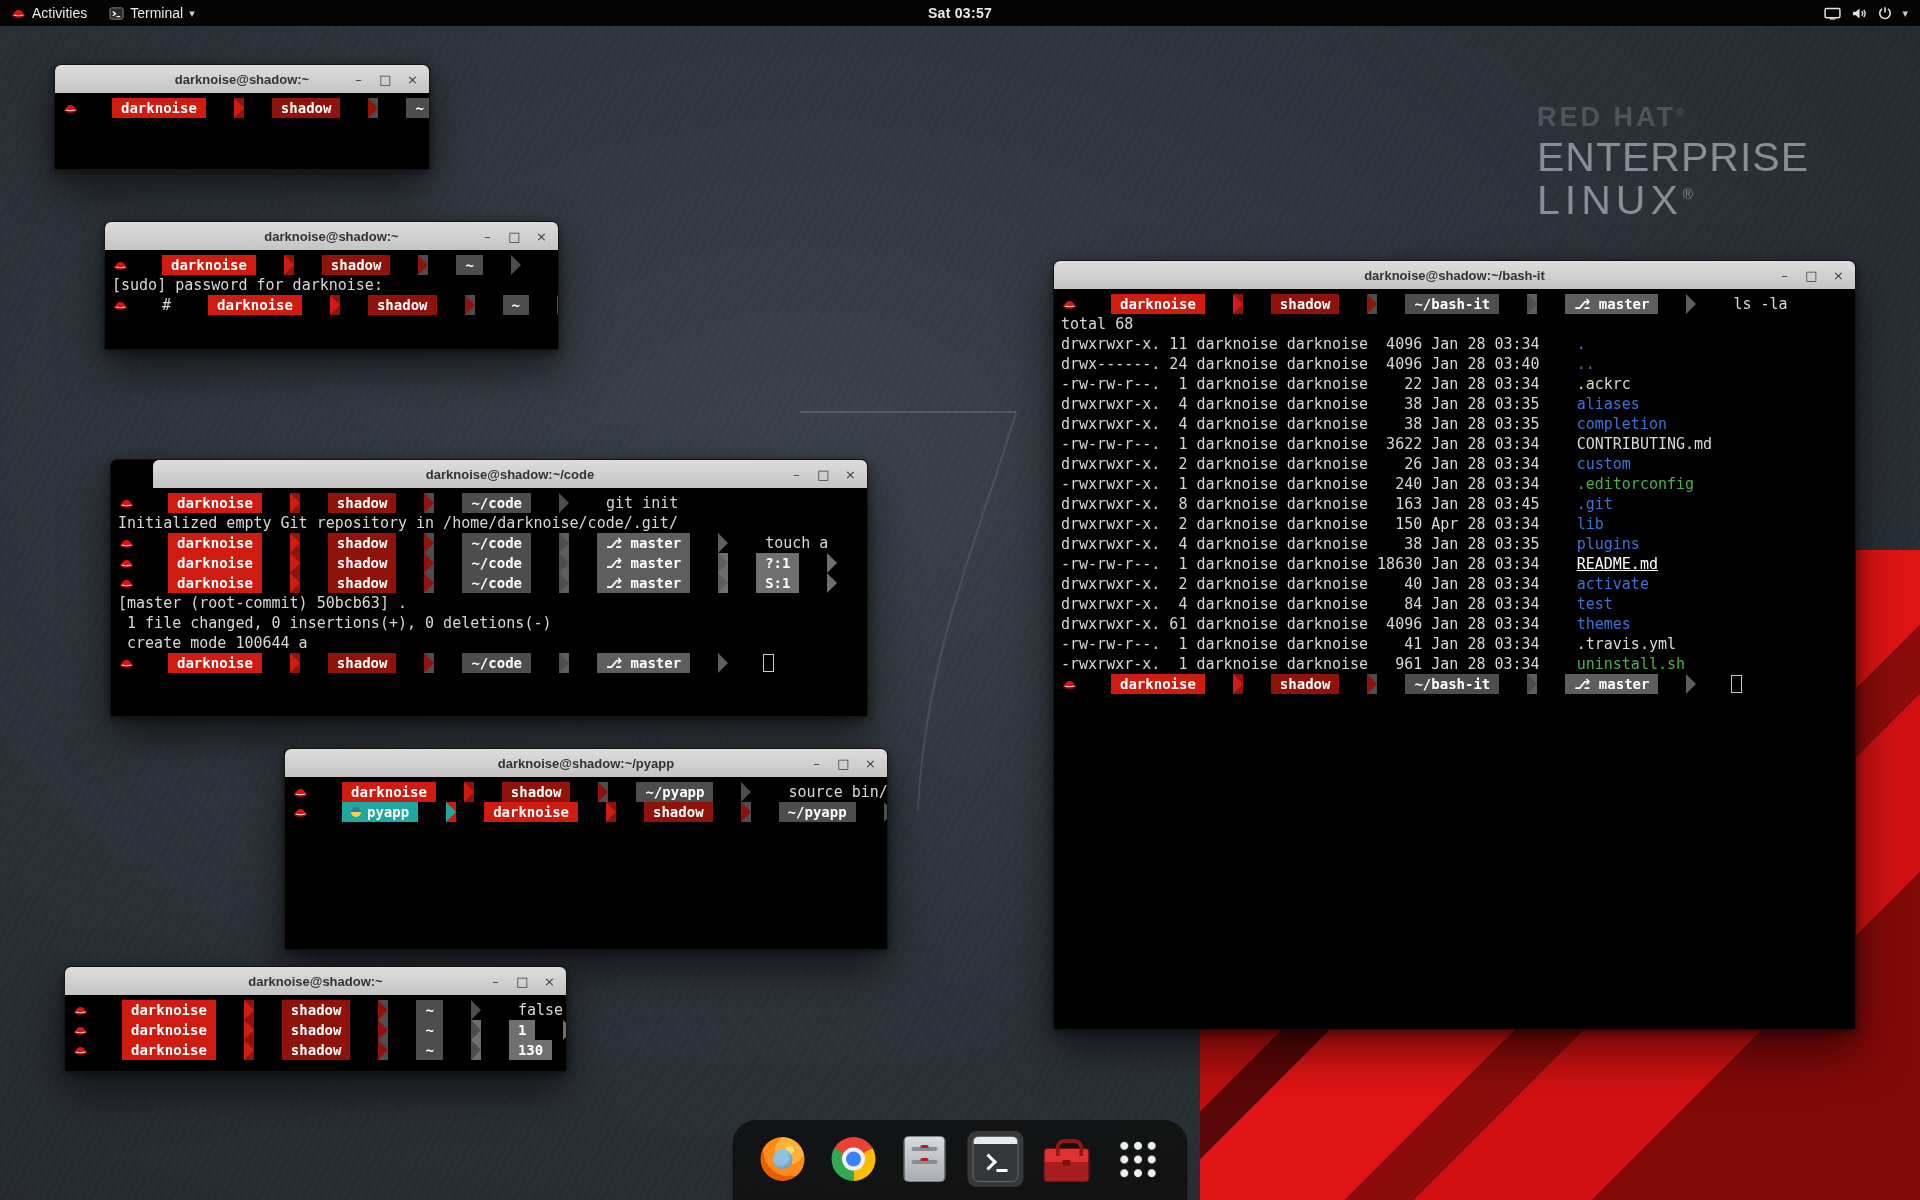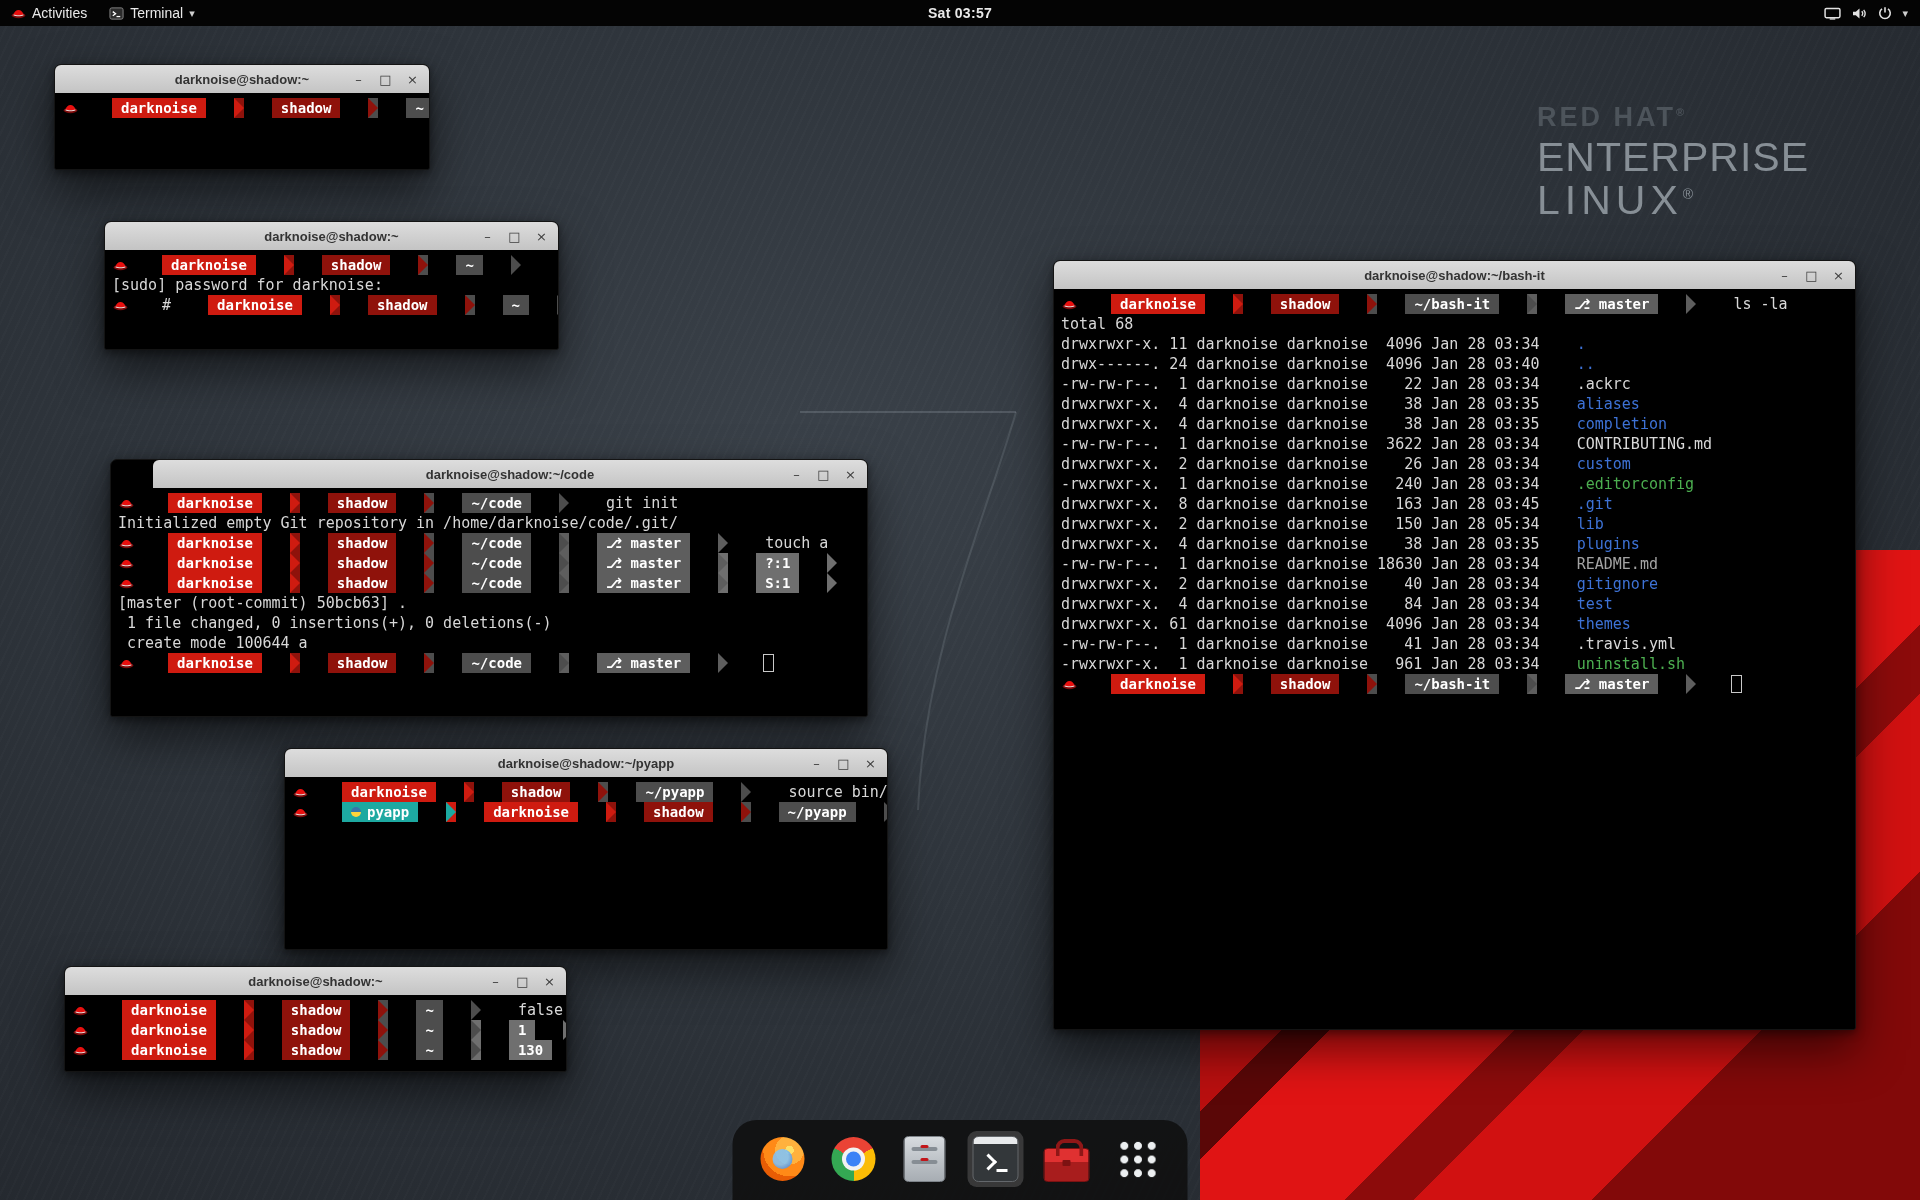--- a/index.html
+++ b/index.html
@@ -281,24 +281,24 @@
       <div class="term-line"><span class="tx" style="color: rgb(216, 216, 216);">total 68</span></div>
       <div class="term-line"><span class="tx" style="color: rgb(216, 216, 216);">drwxrwxr-x. 11 darknoise darknoise  4096 Jan 28 03:34 </span><span class="tx" style="color: rgb(61, 114, 214);">.</span></div>
       <div class="term-line"><span class="tx" style="color: rgb(216, 216, 216);">drwx------. 24 darknoise darknoise  4096 Jan 28 03:40 </span><span class="tx" style="color: rgb(61, 114, 214);">..</span></div>
       <div class="term-line"><span class="tx" style="color: rgb(216, 216, 216);">-rw-rw-r--.  1 darknoise darknoise    22 Jan 28 03:34 </span><span class="tx" style="color: rgb(216, 216, 216);">.ackrc</span></div>
       <div class="term-line"><span class="tx" style="color: rgb(216, 216, 216);">drwxrwxr-x.  4 darknoise darknoise    38 Jan 28 03:35 </span><span class="tx" style="color: rgb(61, 114, 214);">aliases</span></div>
       <div class="term-line"><span class="tx" style="color: rgb(216, 216, 216);">drwxrwxr-x.  4 darknoise darknoise    38 Jan 28 03:35 </span><span class="tx" style="color: rgb(61, 114, 214);">completion</span></div>
       <div class="term-line"><span class="tx" style="color: rgb(216, 216, 216);">-rw-rw-r--.  1 darknoise darknoise  3622 Jan 28 03:34 </span><span class="tx" style="color: rgb(216, 216, 216);">CONTRIBUTING.md</span></div>
       <div class="term-line"><span class="tx" style="color: rgb(216, 216, 216);">drwxrwxr-x.  2 darknoise darknoise    26 Jan 28 03:34 </span><span class="tx" style="color: rgb(61, 114, 214);">custom</span></div>
       <div class="term-line"><span class="tx" style="color: rgb(216, 216, 216);">-rwxrwxr-x.  1 darknoise darknoise   240 Jan 28 03:34 </span><span class="tx" style="color: rgb(76, 175, 80);">.editorconfig</span></div>
       <div class="term-line"><span class="tx" style="color: rgb(216, 216, 216);">drwxrwxr-x.  8 darknoise darknoise   163 Jan 28 03:45 </span><span class="tx" style="color: rgb(61, 114, 214);">.git</span></div>
-      <div class="term-line"><span class="tx" style="color: rgb(216, 216, 216);">drwxrwxr-x.  2 darknoise darknoise   150 Jan 28 05:34 </span><span class="tx" style="color: rgb(61, 114, 214);">lib</span></div>
+      <div class="term-line"><span class="tx" style="color: rgb(216, 216, 216);">drwxrwxr-x.  2 darknoise darknoise   150 Apr 28 03:34 </span><span class="tx" style="color: rgb(61, 114, 214);">lib</span></div>
       <div class="term-line"><span class="tx" style="color: rgb(216, 216, 216);">drwxrwxr-x.  4 darknoise darknoise    38 Jan 28 03:35 </span><span class="tx" style="color: rgb(61, 114, 214);">plugins</span></div>
-      <div class="term-line"><span class="tx" style="color: rgb(216, 216, 216);">-rw-rw-r--.  1 darknoise darknoise 18630 Jan 28 03:34 </span><span class="tx" style="color: #a3a3a3;">README.md</span></div>
-      <div class="term-line"><span class="tx" style="color: rgb(216, 216, 216);">drwxrwxr-x.  2 darknoise darknoise    40 Jan 28 03:34 </span><span class="tx" style="color: rgb(61, 114, 214);">gitignore</span></div>
+      <div class="term-line"><span class="tx" style="color: rgb(216, 216, 216);">-rw-rw-r--.  1 darknoise darknoise 18630 Jan 28 03:34 </span><span class="tx" style="color: #ffffff; text-decoration: underline;">README.md</span></div>
+      <div class="term-line"><span class="tx" style="color: rgb(216, 216, 216);">drwxrwxr-x.  2 darknoise darknoise    40 Jan 28 03:34 </span><span class="tx" style="color: rgb(61, 114, 214);">activate</span></div>
       <div class="term-line"><span class="tx" style="color: rgb(216, 216, 216);">drwxrwxr-x.  4 darknoise darknoise    84 Jan 28 03:34 </span><span class="tx" style="color: rgb(61, 114, 214);">test</span></div>
       <div class="term-line"><span class="tx" style="color: rgb(216, 216, 216);">drwxrwxr-x. 61 darknoise darknoise  4096 Jan 28 03:34 </span><span class="tx" style="color: rgb(61, 114, 214);">themes</span></div>
       <div class="term-line"><span class="tx" style="color: rgb(216, 216, 216);">-rw-rw-r--.  1 darknoise darknoise    41 Jan 28 03:34 </span><span class="tx" style="color: rgb(216, 216, 216);">.travis.yml</span></div>
       <div class="term-line"><span class="tx" style="color: rgb(216, 216, 216);">-rwxrwxr-x.  1 darknoise darknoise   961 Jan 28 03:34 </span><span class="tx" style="color: rgb(76, 175, 80);">uninstall.sh</span></div>
       <div class="term-line"><span class="hat"><svg viewBox="0 0 18 13" width="15" height="11">
             <ellipse cx="9" cy="8.6" rx="8" ry="3.6" fill="#7d0b0b"></ellipse>
             <path d="M3.2 7.6C4 4.6 6.2 2.4 9 2.4c2.8 0 5 2.2 5.8 5.2-1.6 1.5-10 1.5-11.6 0z" fill="#e8100f"></path>
             <path d="M3.2 7.6c3 1.3 8.6 1.3 11.6 0l.4 1c-3.2 1.5-9.2 1.5-12.4 0z" fill="#fff" opacity=".85"></path>
           </svg></span><span class="seg" style="background-color: rgb(207, 27, 16); color: rgb(255, 255, 255);">darknoise</span><span class="pl-arrow" style="border-left-color: rgb(207, 27, 16); background-color: rgb(143, 18, 11);"></span><span class="seg" style="background-color: rgb(143, 18, 11); color: rgb(255, 255, 255);">shadow</span><span class="pl-arrow" style="border-left-color: rgb(143, 18, 11); background-color: rgb(77, 77, 77);"></span><span class="seg" style="background-color: rgb(77, 77, 77); color: rgb(255, 255, 255);">~/bash-it</span><span class="pl-arrow" style="border-left-color: rgb(77, 77, 77); background-color: rgb(94, 94, 94);"></span><span class="seg" style="background-color: rgb(94, 94, 94); color: rgb(255, 255, 255);">⎇ master</span><span class="pl-arrow" style="border-left-color: rgb(94, 94, 94);"></span><span class="cursor"></span></div>
     </div>

